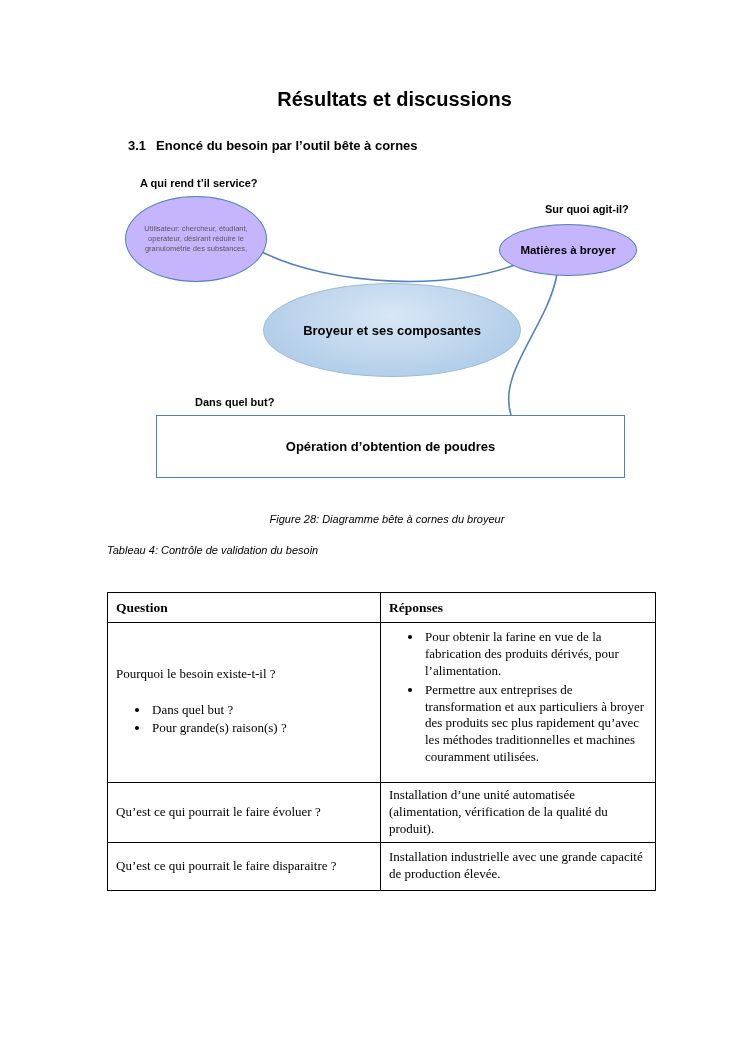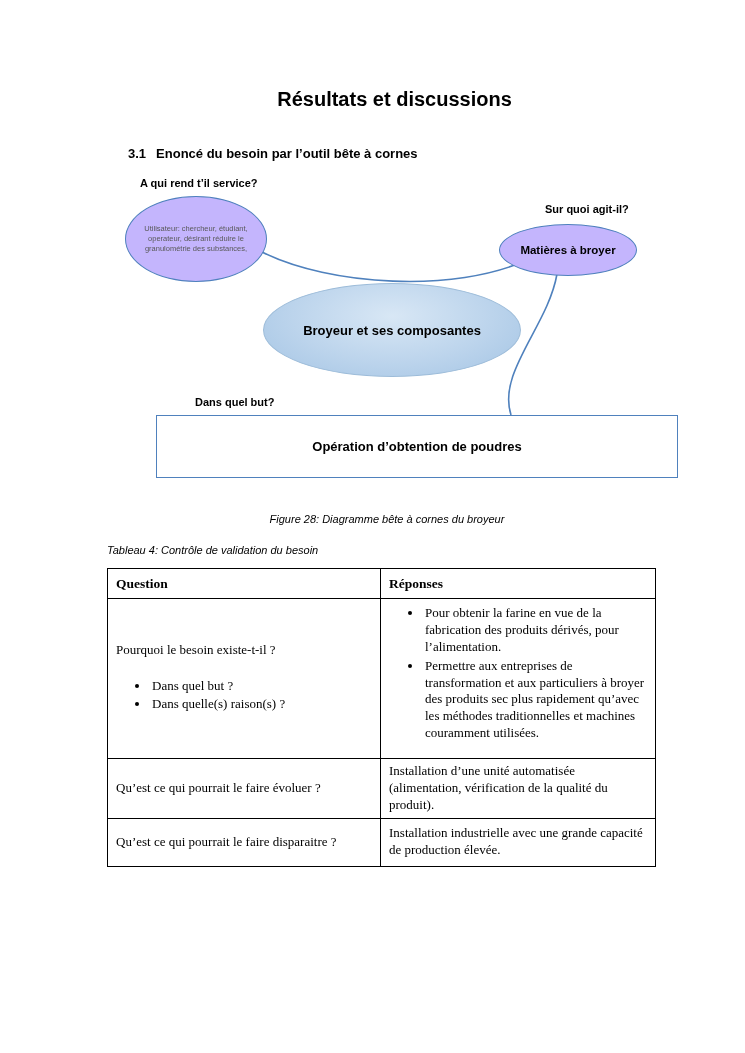--- a/index.html
+++ b/index.html
@@ -23,21 +23,20 @@
     font-size: 20px;
     font-weight: bold;
     padding-left: 44px;
   }
 
   .section-heading {
     position: absolute;
     top: 138px; left: 128px;
     font-size: 13px;
     font-weight: bold;
-    margin-top: 8px;
   }
   .section-heading .sec-num { margin-right: 10px; }
 
   
   .diagram { position: absolute; top: 0; left: 0; width: 745px; height: 520px; }
   .connectors { position: absolute; top: 0; left: 0; }
 
   .dia-label {
     position: absolute;
     font-size: 11px;
@@ -73,21 +72,21 @@
   .ellipse-center {
     left: 263px; top: 283px; width: 258px; height: 94px;
     font-size: 13px;
     font-weight: bold;
     border: 1px solid #9dbcd9;
     background: radial-gradient(ellipse at 50% 35%, #d8e7f5 0%, #bcd4ec 55%, #a3c4e4 100%);
   }
 
   .goal-box {
     position: absolute;
-    left: 156px; top: 415px; width: 522px; height: 63px;
+    left: 156px; top: 415px; width: 469px; height: 63px;
     border: 1.4px solid #4f81bd;
     background: #ffffff;
     display: flex;
     align-items: center;
     justify-content: center;
     font-size: 13px;
     font-weight: bold;
   }
 
   
@@ -103,21 +102,21 @@
   .table-caption {
     position: absolute;
     top: 544px; left: 107px;
     font-size: 11px;
     font-style: italic;
   }
 
   
   .validation-table {
     position: absolute;
-    top: 568px; left: 107px;
+    top: 592px; left: 107px;
     width: 549px;
     border-collapse: collapse;
     font-family: "Liberation Serif", serif;
     font-size: 13px;
     line-height: 1.3;
   }
   .validation-table th,
   .validation-table td {
     border: 1px solid #000;
     padding: 4px 8px;
@@ -200,21 +199,21 @@
         <th class="col-q">Question</th>
         <th class="col-a">Réponses</th>
       </tr>
     </thead>
     <tbody>
       <tr class="row1">
         <td class="q-cell">
           <div>Pourquoi le besoin existe-t-il ?</div>
           <ul>
             <li>Dans quel but ?</li>
-            <li>Dans quelle(s) raison(s) ?</li>
+            <li>Pour grande(s) raison(s) ?</li>
           </ul>
         </td>
         <td class="a-cell">
           <ul>
             <li>Pour obtenir la farine en vue de la fabrication des produits dérivés, pour l’alimentation.</li>
             <li>Permettre aux entreprises de transformation et aux particuliers à broyer des produits sec plus rapidement qu’avec les méthodes traditionnelles et machines couramment utilisées.</li>
           </ul>
         </td>
       </tr>
       <tr class="row2">

